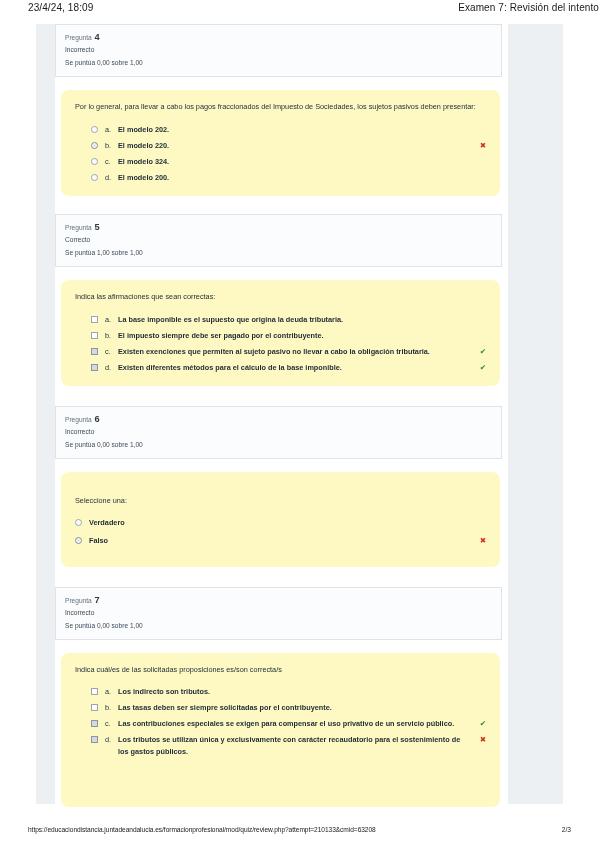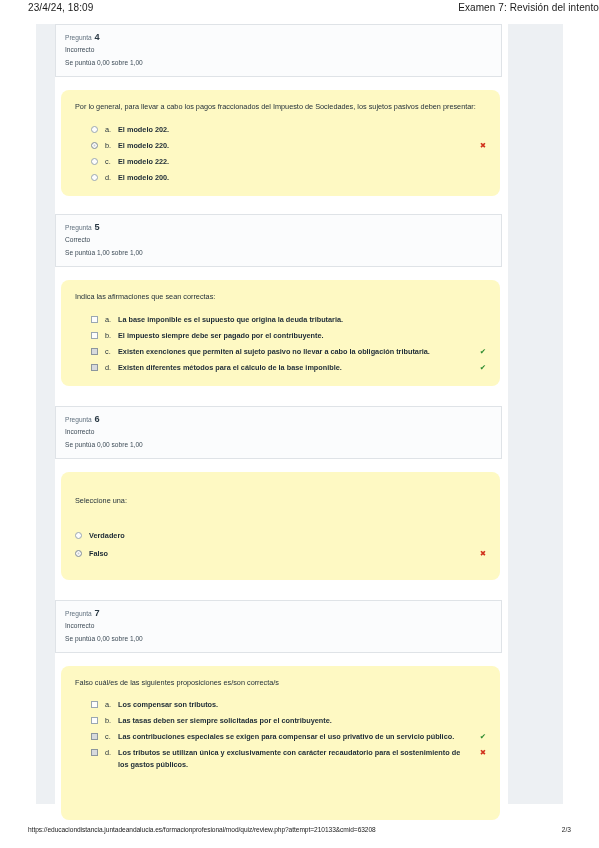--- a/index.html
+++ b/index.html
@@ -146,21 +146,21 @@
   .q-prompt {
     font-size: 7.3px;
     line-height: 11.5px;
     color: #1d2b36;
     margin-top: 12px;
   }
 
   .answers {
     margin: 11px 0 0 16px;
   }
-  .answers.tight { margin-top: 23px; margin-left: 0; }
+  .answers.tight { margin-top: 10px; margin-left: 0; }
 
   .ans {
     position: relative;
     display: flex;
     align-items: flex-start;
     font-size: 7.3px;
     line-height: 11.5px;
     color: #1d2b36;
     margin-bottom: 4.5px;
     padding-left: 0;
@@ -245,21 +245,21 @@
           </div>
           <div class="ans">
             <span class="ctrl radio sel"></span>
             <span class="ans-letter">b.</span>
             <span class="ans-text">El modelo 220.</span>
             <span class="mark bad">✖</span>
           </div>
           <div class="ans">
             <span class="ctrl radio"></span>
             <span class="ans-letter">c.</span>
-            <span class="ans-text">El modelo 222.</span>
+            <span class="ans-text">El modelo 324.</span>
           </div>
           <div class="ans">
             <span class="ctrl radio"></span>
             <span class="ans-letter">d.</span>
             <span class="ans-text">El modelo 200.</span>
           </div>
         </div>
       </div>
     </div>
 
@@ -329,26 +329,26 @@
     <div class="question" style="margin-top:20px;">
       <div class="q-info">
         <div class="q-no">
           <span>Pregunta</span>
           <b>7</b>
         </div>
         <div class="q-state">Incorrecto</div>
         <div class="q-grade">Se puntúa 0,00 sobre 1,00</div>
       </div>
       <div class="q-body" style="padding-bottom:50px;">
-        <div class="q-text">Falso cuál/es de las siguientes proposiciones es/son correcta/s</div>
+        <div class="q-text">Indica cuál/es de las solicitadas proposiciones es/son correcta/s</div>
         <div class="answers">
           <div class="ans">
             <span class="ctrl check"></span>
             <span class="ans-letter">a.</span>
-            <span class="ans-text">Los compensar son tributos.</span>
+            <span class="ans-text">Los indirecto son tributos.</span>
           </div>
           <div class="ans">
             <span class="ctrl check"></span>
             <span class="ans-letter">b.</span>
             <span class="ans-text">Las tasas deben ser siempre solicitadas por el contribuyente.</span>
           </div>
           <div class="ans">
             <span class="ctrl check sel"></span>
             <span class="ans-letter">c.</span>
             <span class="ans-text">Las contribuciones especiales se exigen para compensar el uso privativo de un servicio público.</span>

